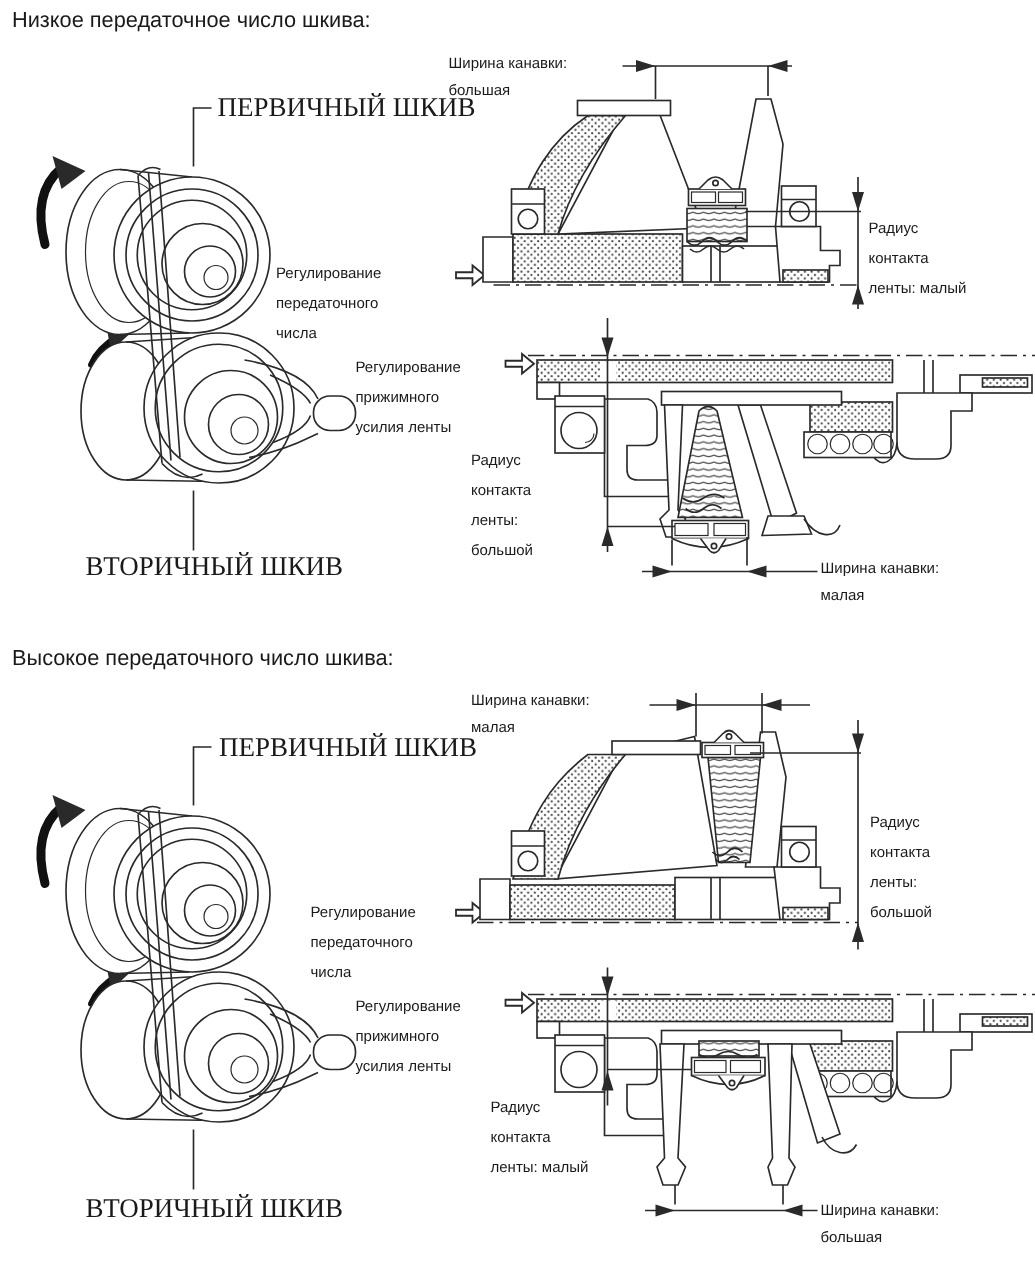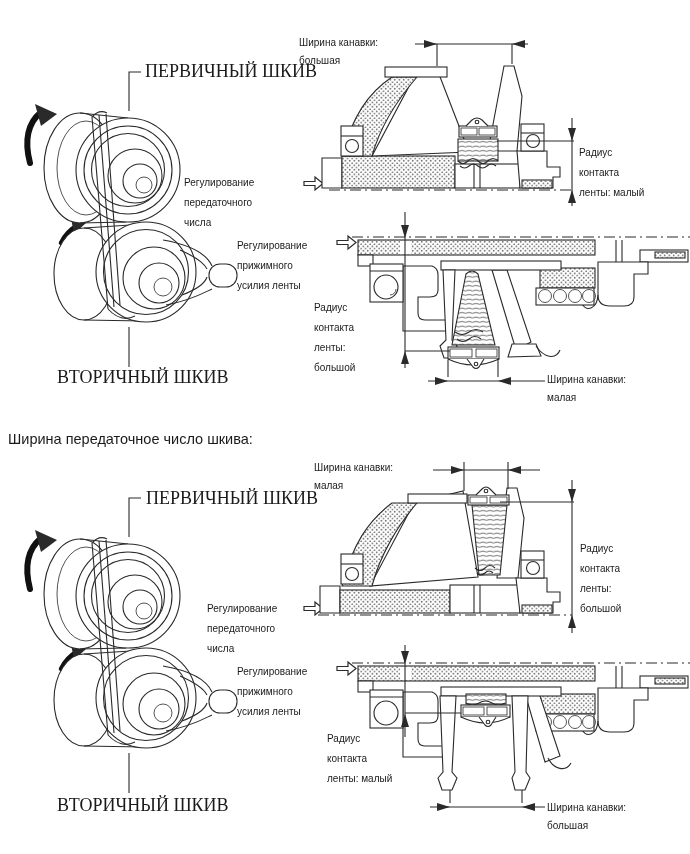--- a/index.html
+++ b/index.html
@@ -266,20 +266,21 @@
       <polygon class="f" points="535,803 522,807 535,811"></polygon>
     </g>
     <g>
       <path class="s" d="M405,645 V737 M405,713 H461"></path>
       <polygon class="f" points="401,651 409,651 405,664"></polygon>
       <polygon class="f" points="401,727 409,727 405,714"></polygon>
     </g>
   </g>
 </svg>
 
+  <div class="lbl hd" style="left:8px; top:5px;">Низкое передаточное число шкива:</div>
 
   <div class="lbl cap" style="left:145px; top:64px;">ПЕРВИЧНЫЙ ШКИВ</div>
 
   <div class="lbl cap" style="left:57px; top:370px;">ВТОРИЧНЫЙ ШКИВ</div>
 
   <div class="lbl" style="left:184px; top:173px;">Регулирование
 передаточного
 числа</div>
 
   <div class="lbl lh18" style="left:299px; top:34px;">Ширина канавки:
@@ -294,21 +295,21 @@
 усилия ленты</div>
 
   <div class="lbl" style="left:314px; top:298px;">Радиус
 контакта
 ленты:
 большой</div>
 
   <div class="lbl lh18" style="left:547px; top:371px;">Ширина канавки:
 малая</div>
 
-  <div class="lbl hd" style="left:8px; top:430px;">Ширина передаточное число шкива:</div>
+  <div class="lbl hd" style="left:8px; top:430px;">Высокое передаточного число шкива:</div>
 
   <div class="lbl cap" style="left:146px; top:491px;">ПЕРВИЧНЫЙ ШКИВ</div>
 
   <div class="lbl cap" style="left:57px; top:798px;">ВТОРИЧНЫЙ ШКИВ</div>
 
   <div class="lbl" style="left:207px; top:599px;">Регулирование
 передаточного
 числа</div>
 
   <div class="lbl lh18" style="left:314px; top:459px;">Ширина канавки:

